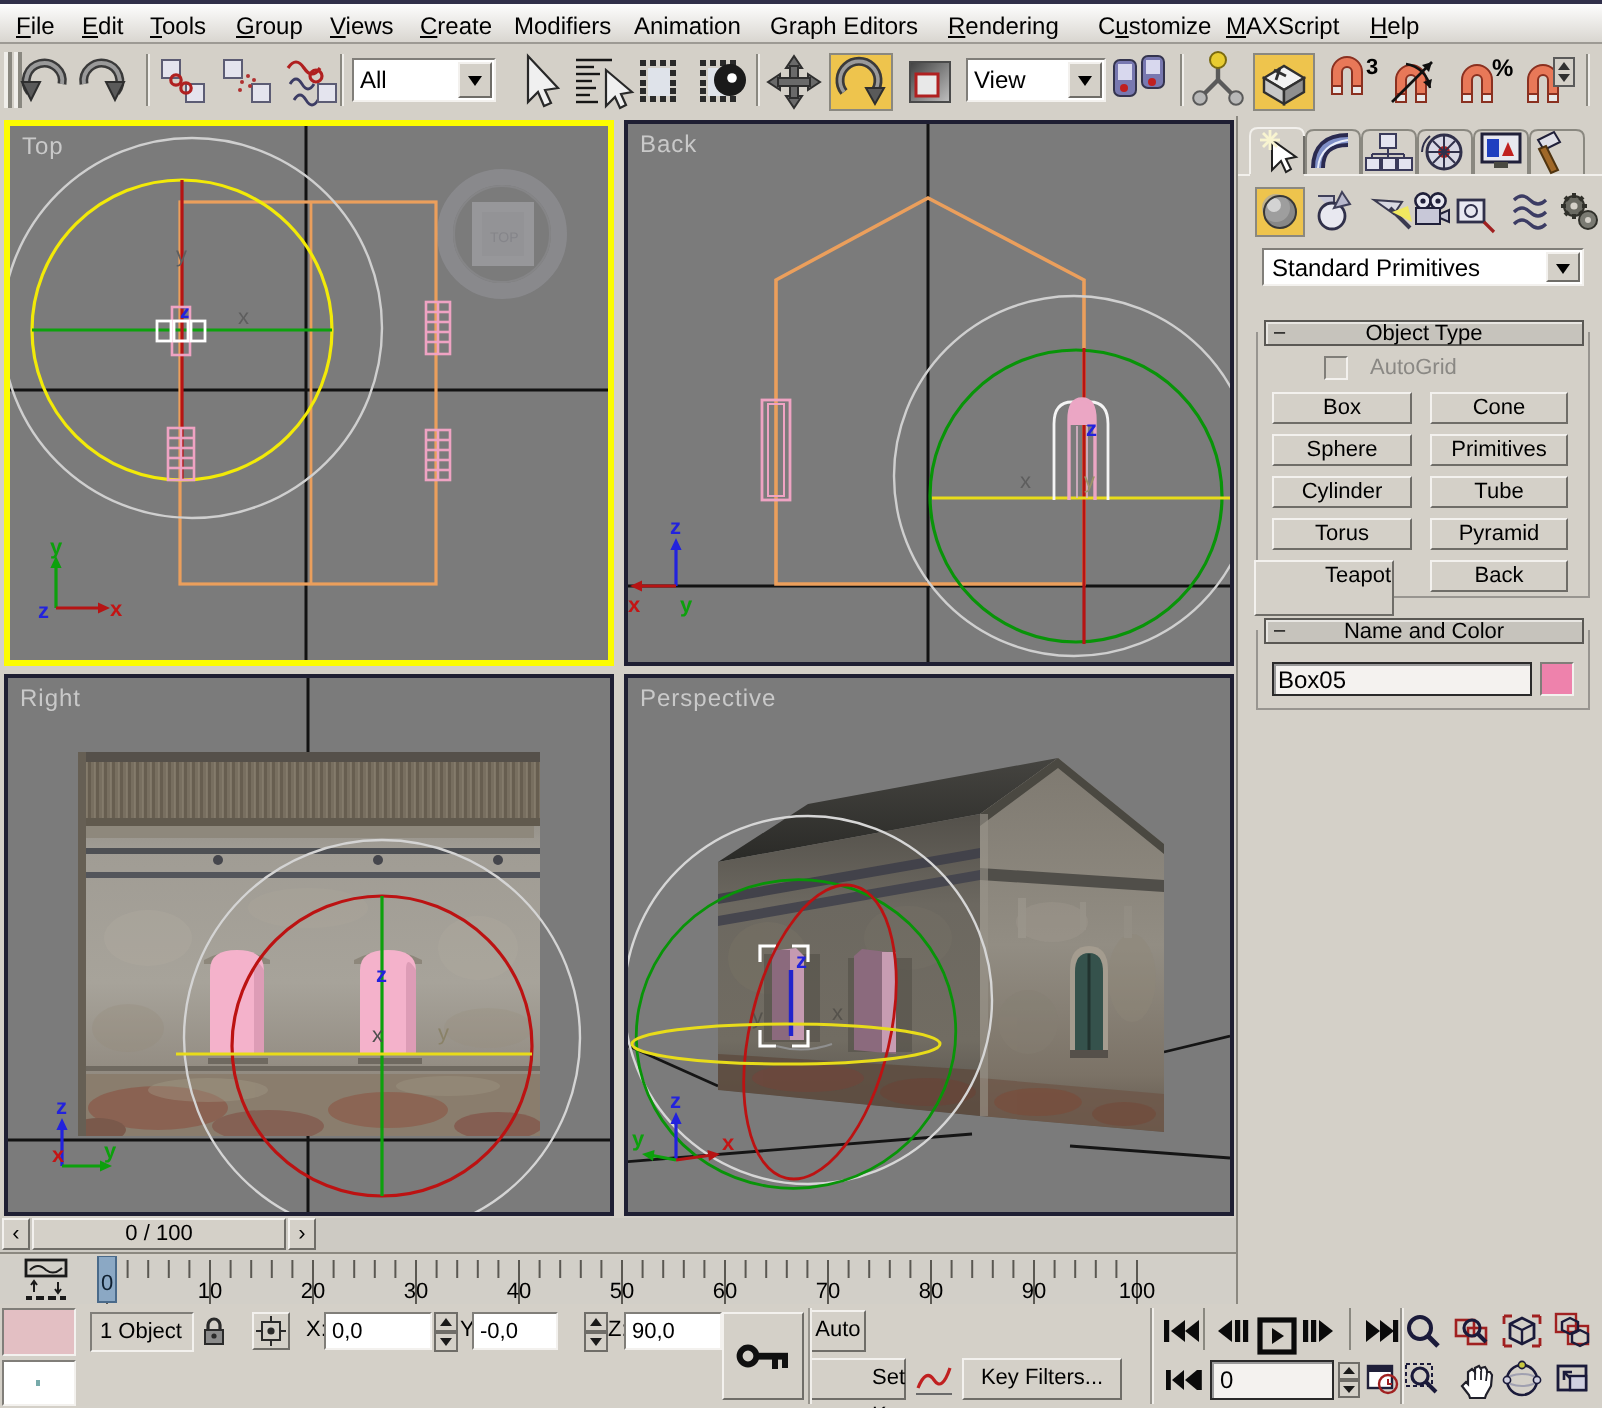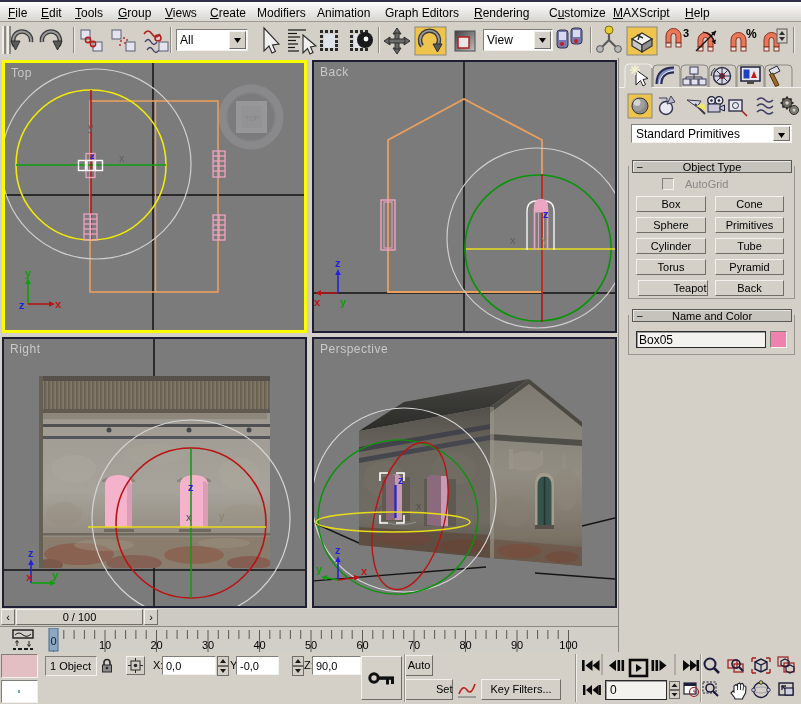--- a/index.html
+++ b/index.html
@@ -681,21 +681,21 @@
 <div class="abs sunken" style="left:43px;top:120px;width:12px;height:12px;background:#d4d0c8;"></div>
 <span class="abs" style="left:66px;top:120px;font-size:11px;color:#8a8884;">AutoGrid</span>
 <div class="abs raised btxt" style="left:17px;top:138px;width:70px;height:16px;line-height:14px;">Box</div>
 <div class="abs raised btxt" style="left:96px;top:138px;width:69px;height:16px;line-height:14px;">Cone</div>
 <div class="abs raised btxt" style="left:17px;top:159px;width:70px;height:16px;line-height:14px;">Sphere</div>
 <div class="abs raised btxt" style="left:96px;top:159px;width:69px;height:16px;line-height:14px;">Primitives</div>
 <div class="abs raised btxt" style="left:17px;top:180px;width:70px;height:16px;line-height:14px;">Cylinder</div>
 <div class="abs raised btxt" style="left:96px;top:180px;width:69px;height:16px;line-height:14px;">Tube</div>
 <div class="abs raised btxt" style="left:17px;top:201px;width:70px;height:16px;line-height:14px;">Torus</div>
 <div class="abs raised btxt" style="left:96px;top:201px;width:69px;height:16px;line-height:14px;">Pyramid</div>
-<div class="abs raised btxt" style="left:19px;top:222px;width:70px;height:16px;line-height:14px;padding-left:34px;">Teapot</div>
+<div class="abs raised btxt" style="left:8px;top:222px;width:70px;height:28px;line-height:14px;padding-left:34px;">Teapot</div>
 <div class="abs raised btxt" style="left:96px;top:222px;width:69px;height:16px;line-height:14px;">Back</div>
 
 <div class="abs" style="left:9px;top:257px;width:167px;height:40px;border:1px solid #989590;border-top:none;"></div>
 <div class="abs" style="left:13px;top:251px;width:160px;height:13px;background:#c6c3bc;border:1px solid #5a5854;box-shadow:inset 1px 1px 0 #e8e6e2;">
   <span style="position:absolute;left:4px;top:0px;font-size:10px;">–</span>
   <div style="position:absolute;left:0;top:0;width:100%;text-align:center;font-size:11px;">Name and Color</div>
 </div>
 <div class="abs" style="left:17px;top:273px;width:130px;height:17px;background:#f4f2ef;border:1px solid #2a2a2a;box-shadow:inset 1px 1px 0 #9a9a9a;">
   <span style="position:absolute;left:2px;top:1px;font-size:12px;">Box05</span>
 </div>

